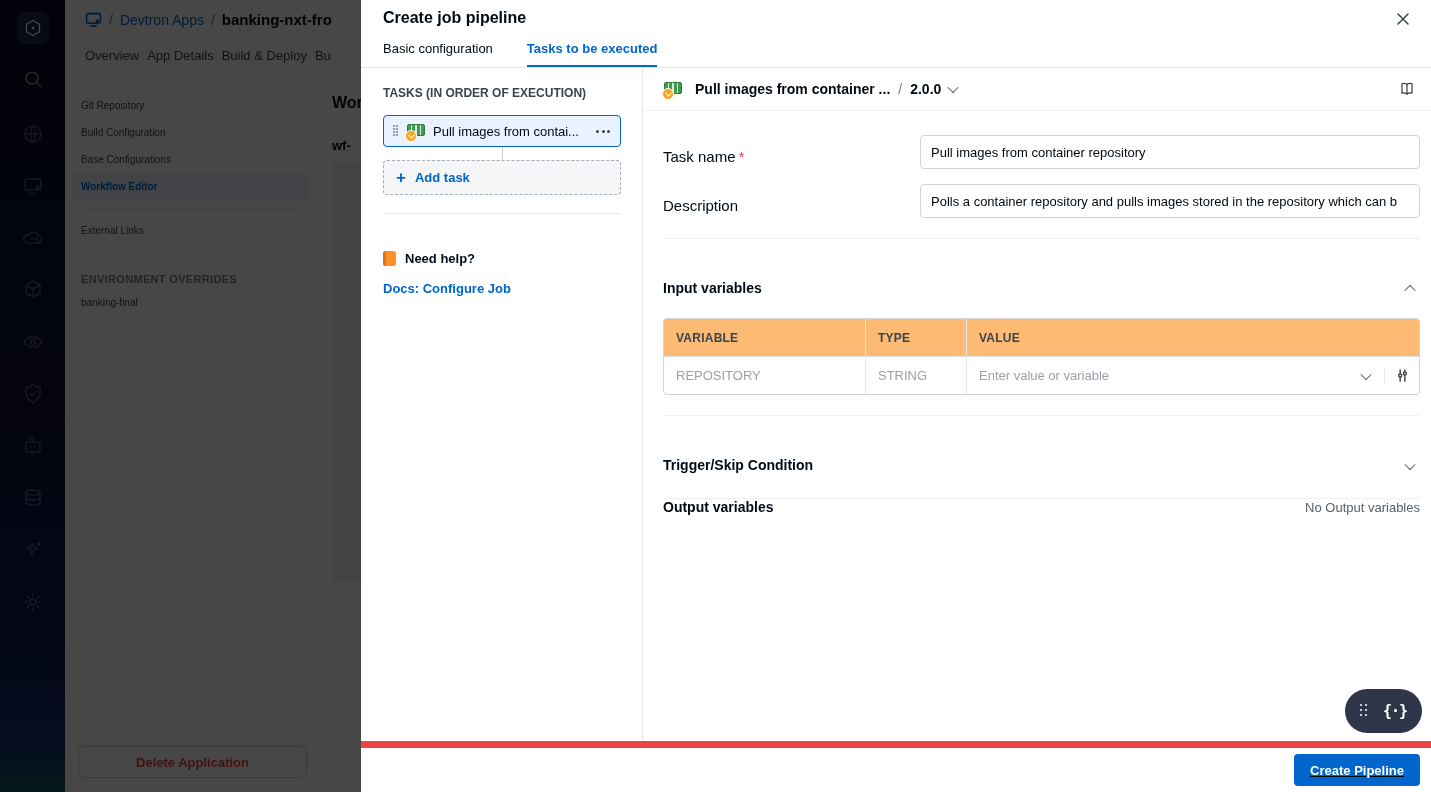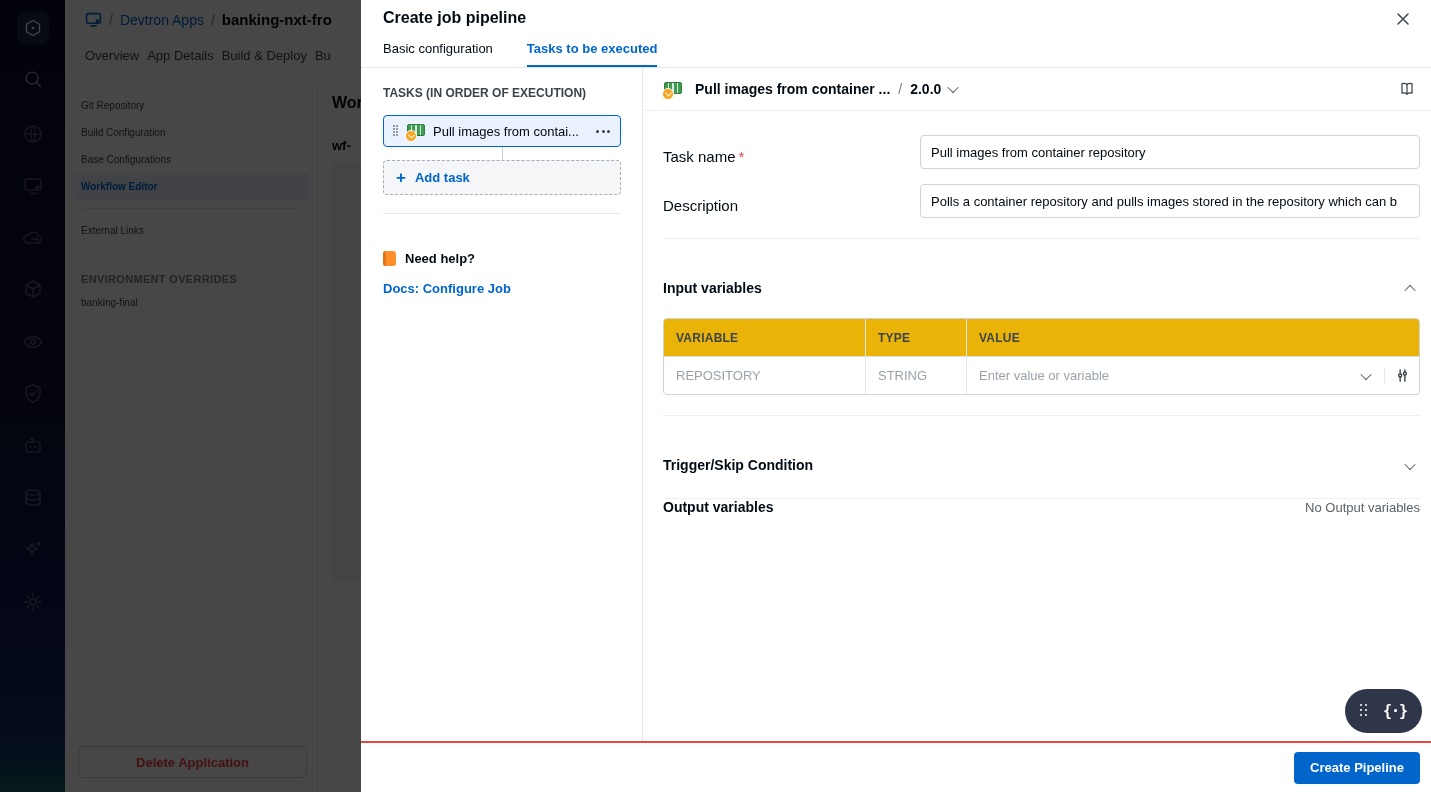--- a/index.html
+++ b/index.html
@@ -100,42 +100,42 @@
   .form-input{flex:1;min-width:0;height:34px;box-sizing:border-box;border:1px solid #d0d4d9;border-radius:4px;
     padding:0 10px;font-size:13px;color:#000a14;font-family:inherit;background:#fff;
     white-space:nowrap;overflow:hidden;text-overflow:clip;}
   .section-hr{height:1px;background:#eef0f2;margin:20px 0 0;}
   .section-head{display:flex;align-items:center;justify-content:space-between;margin-top:36px;}
   .section-title{font-size:14px;font-weight:700;}
   .sec-chev{padding:4px 6px;}
 
   .vars-table{margin-top:17px;border:1px solid #d0d4d9;border-radius:4px;overflow:hidden;}
   .vt-row{display:flex;height:37px;align-items:stretch;}
-  .vt-row.head{background:#eab308;border-bottom:1px solid #dcdfe3;}
+  .vt-row.head{background:#fdba74;border-bottom:1px solid #dcdfe3;}
   .vt-c{display:flex;align-items:center;padding:0 12px;box-sizing:border-box;}
   .vt-c1{width:202px;border-right:1px solid #e5e7eb;}
   .vt-c2{width:101px;border-right:1px solid #e5e7eb;}
   .vt-c3{flex:1;padding-right:0;}
   .vt-row.head .vt-c{font-size:12px;font-weight:600;color:#3b444c;letter-spacing:.02em;}
   .vt-cell-text{font-size:13px;color:#99a2ac;}
   .vt-ph{flex:1;font-size:13px;color:#99a2ac;white-space:nowrap;overflow:hidden;}
   .vt-chev{margin-right:14px;}
   .adjust-zone{width:34px;flex:none;border-left:1px solid #e5e7eb;display:flex;align-items:center;justify-content:center;color:#3b444c;}
 
   .output-row{display:flex;align-items:center;justify-content:space-between;}
   .output-empty{font-size:13px;color:#596168;}
 
   
   .float-pill{position:absolute;right:9px;bottom:59px;width:77px;height:44px;border-radius:22px;
     background:#30364a;display:flex;align-items:center;justify-content:center;gap:13px;z-index:12;}
   .pill-dots{display:grid;grid-template-columns:repeat(2,5px);grid-auto-rows:5px;}
   .pill-dots i{width:2.5px;height:2.5px;border-radius:50%;background:#fff;}
   .pill-code{color:#fff;font-family:"DejaVu Sans Mono",monospace;font-size:15px;font-weight:700;letter-spacing:-1px;}
   .modal-footer{position:absolute;left:0;right:0;bottom:0;height:51px;box-sizing:border-box;background:#fff;
-    border-top:2px solid #ef4444;display:flex;align-items:center;justify-content:flex-end;padding-right:11px;}
+    border-top:7px solid #ef4444;display:flex;align-items:center;justify-content:flex-end;padding-right:11px;text-decoration:underline;}
   .create-btn{height:32px;padding:0 16px;background:#0066cc;border:none;border-radius:4px;color:#fff;
     font-size:13px;font-weight:600;font-family:inherit;}
 
   
   .cont-icon{width:20px;height:20px;position:relative;flex:none;}
   .cont-body{position:absolute;left:1px;top:3px;width:18px;height:12px;border-radius:2px;background:#3e9b4f;
     background-image:repeating-linear-gradient(90deg,transparent 0 3px,rgba(255,255,255,.8) 3px 4.3px);
     border:1px solid #2e7d3f;box-sizing:border-box;}
   .cont-badge{position:absolute;left:-1px;bottom:-1px;width:10px;height:10px;border-radius:50%;
     background:#f5a623;border:1.5px solid #fff;box-sizing:content-box;

